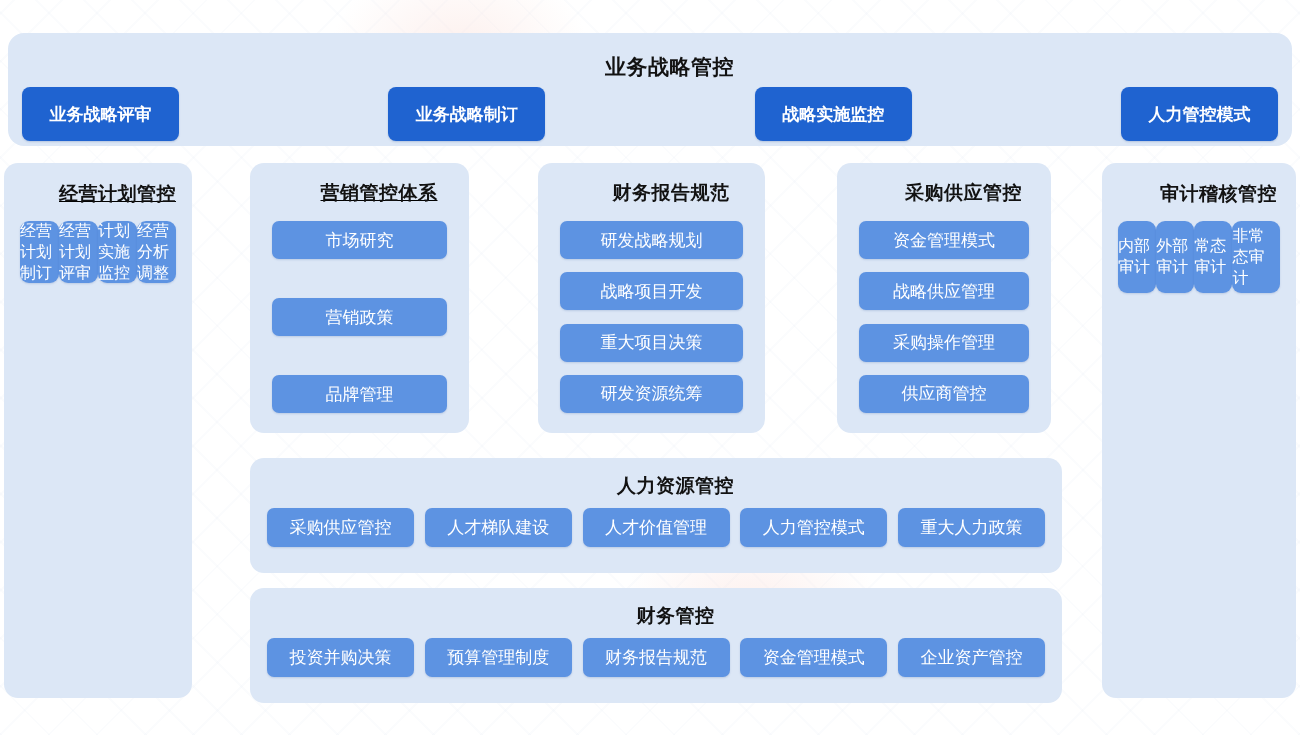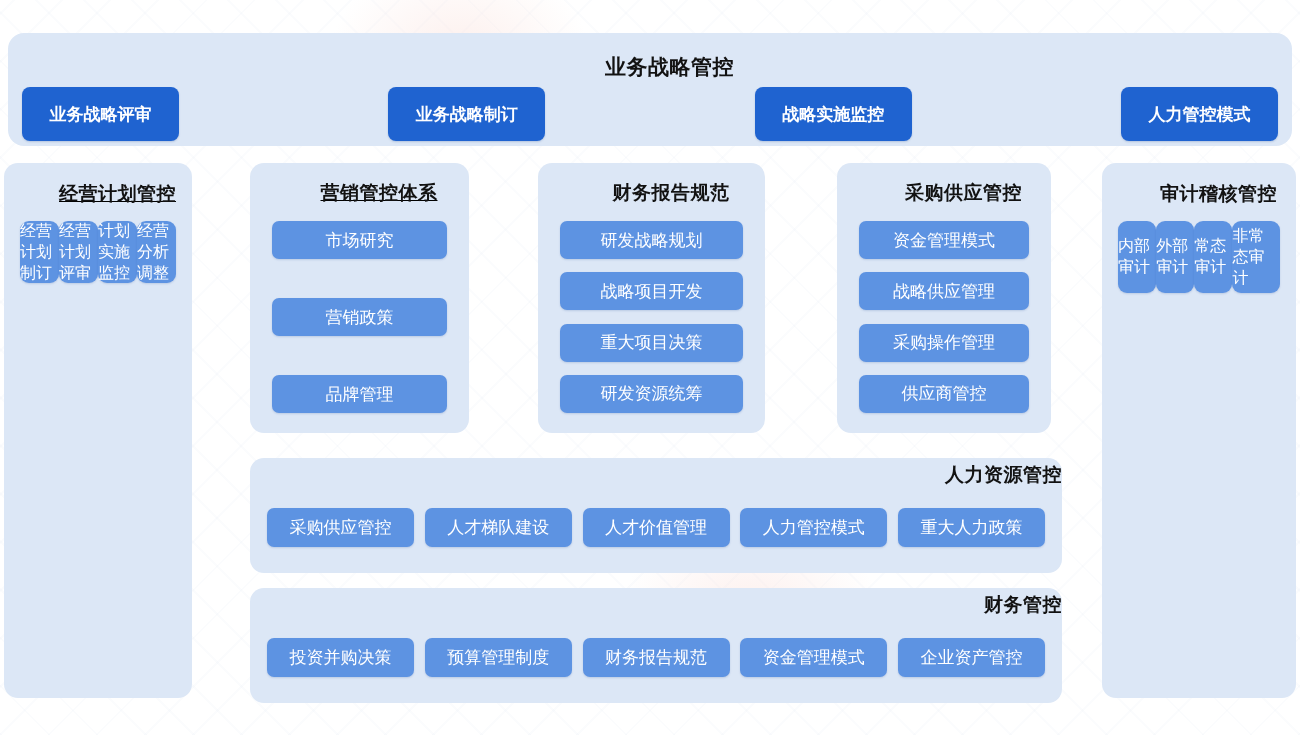--- a/index.html
+++ b/index.html
@@ -148,22 +148,21 @@
     font-size: 17px;
     border-radius: 7px;
   }
 
   
   .wide { left: 250px; width: 812px; height: 115px; }
   #panel-hr      { top: 458px; }
   #panel-finance { top: 588px; }
   .wide .panel-title {
     font-size: 19px;
-    margin-top: 4px;
-    text-align: right;
+    margin-top: 15px;
   }
   .wide-row {
     position: absolute;
     left: 17px; right: 17px;
     top: 50px;
     display: flex;
     justify-content: space-between;
   }
   .wide-row .btn-soft {
     width: 147px;

